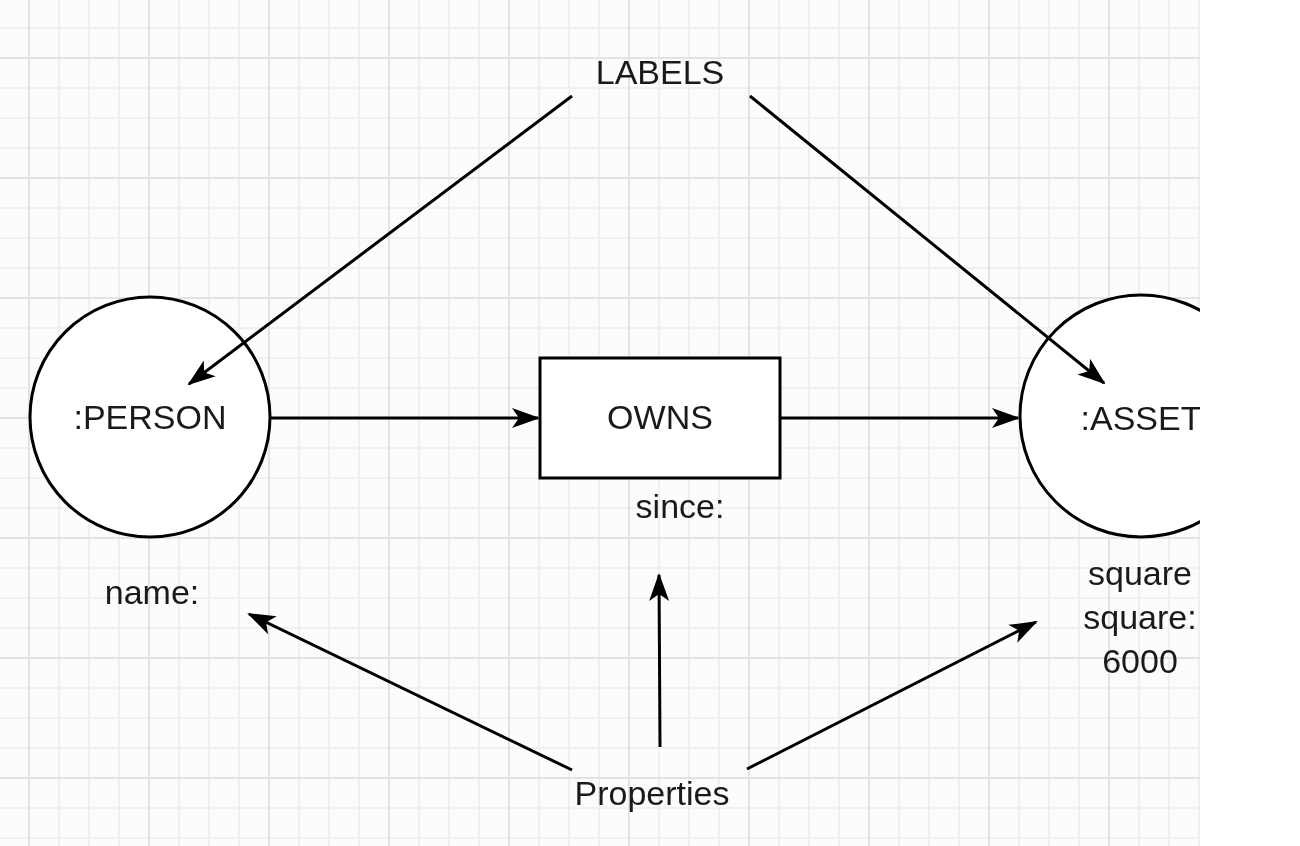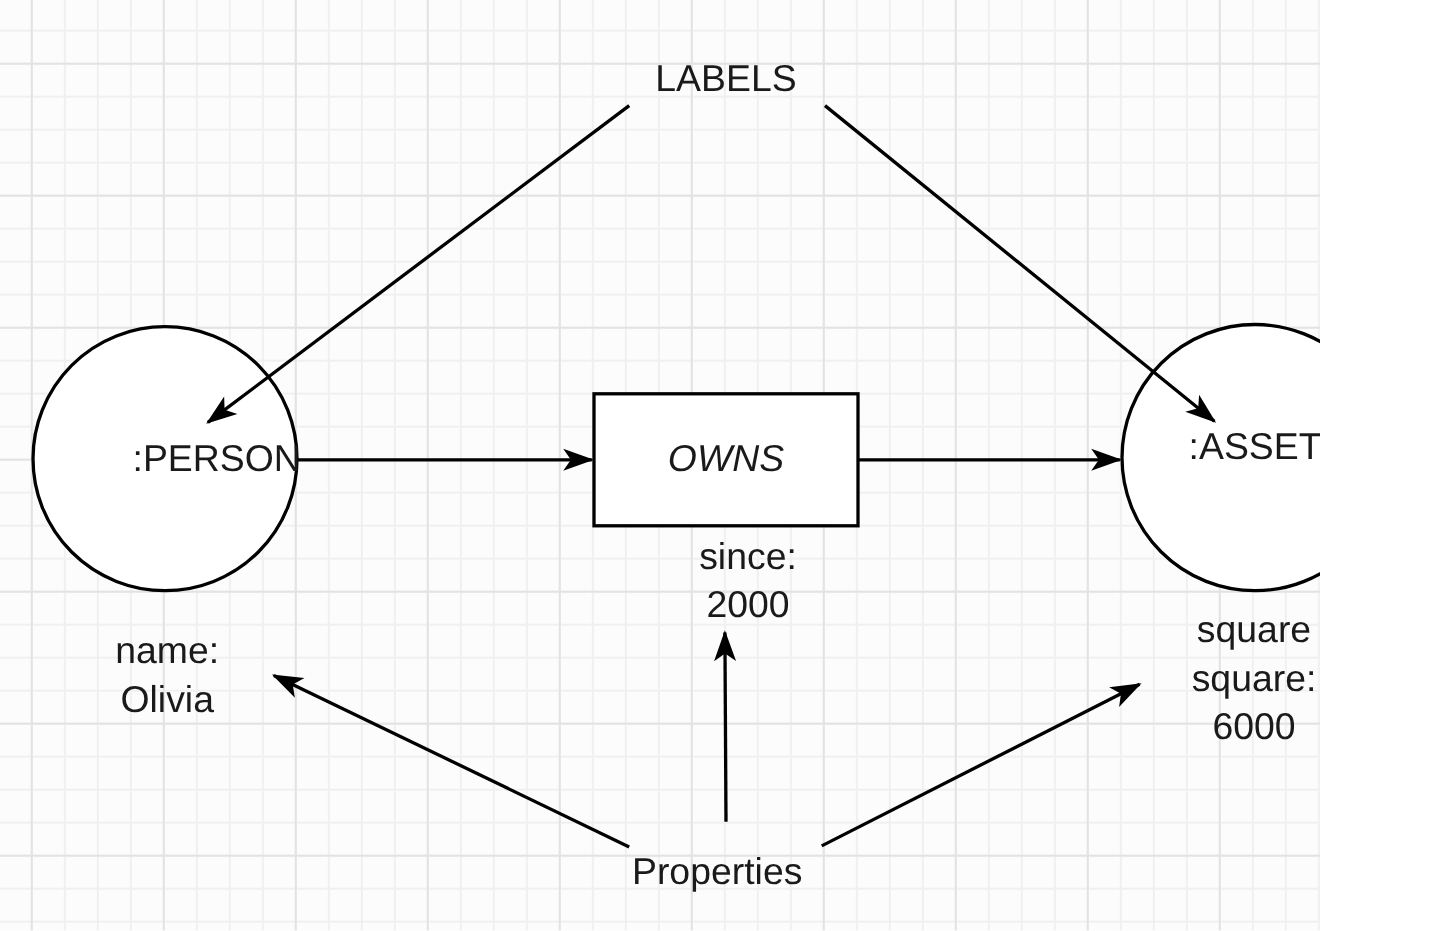--- a/index.html
+++ b/index.html
@@ -78,34 +78,32 @@
     <line class="edge" x1="271" y1="418" x2="538" y2="418" marker-end="url(#arrow)"></line>
     <line class="edge" x1="781" y1="418" x2="1018" y2="418" marker-end="url(#arrow)"></line>
 
     <line class="edge" x1="660" y1="747" x2="659" y2="575" marker-end="url(#arrow)"></line>
     <line class="edge" x1="572" y1="770" x2="249" y2="614" marker-end="url(#arrow)"></line>
     <line class="edge" x1="747" y1="769" x2="1036" y2="622" marker-end="url(#arrow)"></line>
   </svg>
 
   <div class="txt" style="left:510px; top:50px; width:300px;">LABELS</div>
 
-  <div class="txt" style="left:48px; top:395px; width:240px;padding-left:29px;">:PERSON</div>
+  <div class="txt" style="left:30px; top:395px; width:240px;">:PERSON</div>
 
-  <div class="txt" style="left:540px; top:395px; width:240px;font-style:italic;">OWNS</div>
+  <div class="txt" style="left:540px; top:395px; width:240px;">OWNS</div>
 
-  <div class="txt" style="left:1021px; top:384px; width:240px;">:ASSET</div>
+  <div class="txt" style="left:1021px; top:396px; width:240px;">:ASSET</div>
 
   <div class="txt" style="left:52px; top:570px; width:200px;">
     <span>name:</span>
-    <span>Olivia</span>
   </div>
 
   <div class="txt" style="left:580px; top:484px; width:200px;">
     <span>since:</span>
-    <span>2000</span>
   </div>
 
   <div class="txt" style="left:1030px; top:551px; width:220px;">
     <span>square</span>
     <span>square:</span>
     <span>6000</span>
   </div>
 
   <div class="txt" style="left:532px; top:771px; width:240px;">Properties</div>
 

